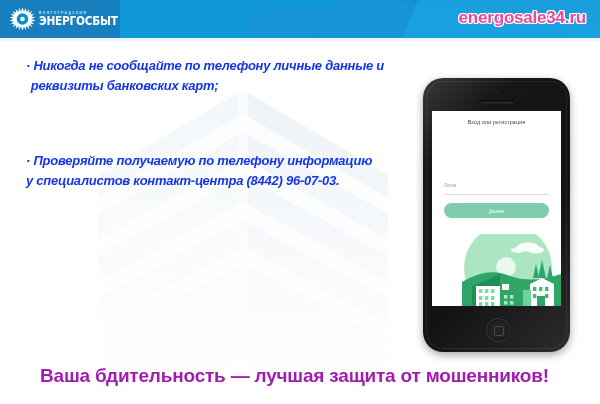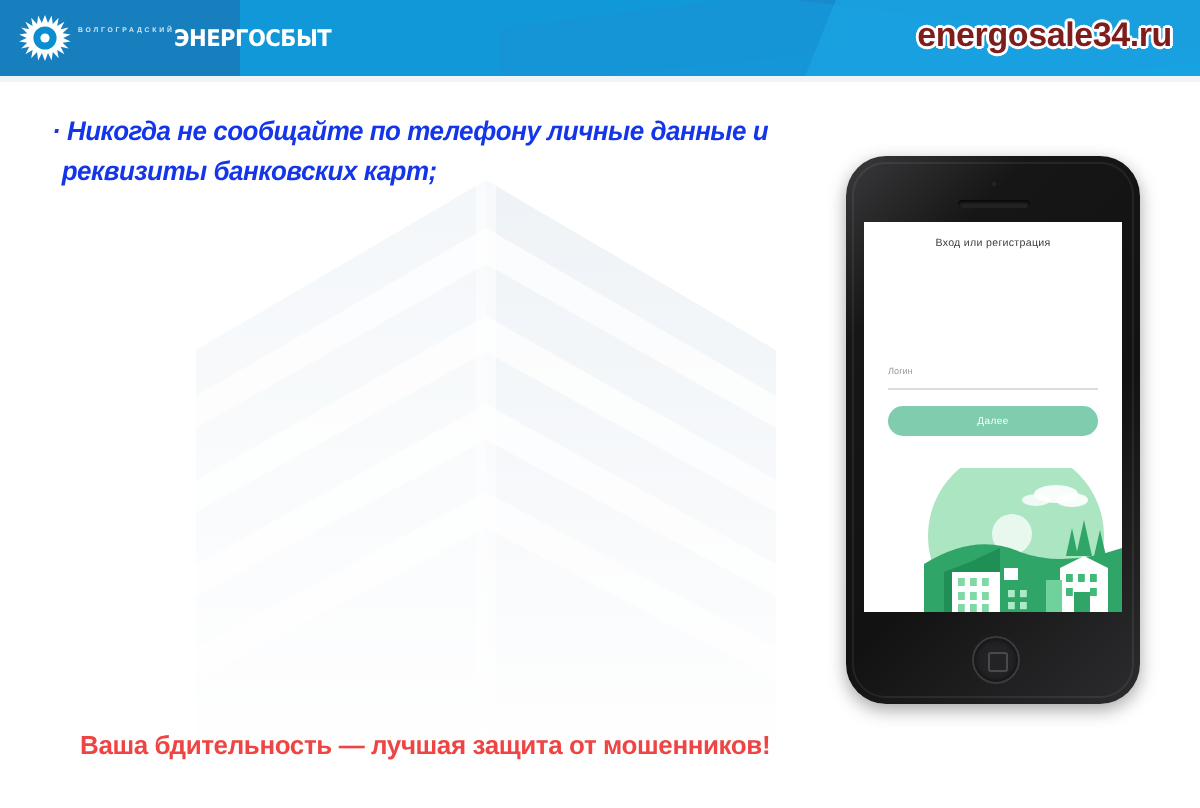--- a/index.html
+++ b/index.html
@@ -21,48 +21,48 @@
     background:#1b93d6;transform:skewY(-7deg);transform-origin:left top;opacity:.6;}
   .hdr-wave4{position:absolute;left:430px;top:-30px;width:220px;height:110px;
     background:#1ea9e8;transform:skewX(-22deg);transform-origin:left top;opacity:.55;}
   .hdr-left-block{position:absolute;left:0;top:0;width:160px;height:38px;background:#1273b3;opacity:.55;}
   .hdr-underline{position:absolute;left:0;top:38px;width:600px;height:3px;background:#eef4f8;}
 
   
   .logo{position:absolute;left:8px;top:5px;width:112px;height:30px;display:flex;align-items:center;}
   .logo-mark{position:relative;width:30px;height:28px;flex:0 0 30px;}
   .logo-mark svg{display:block;}
-  .logo-text{margin-left:1px;display:flex;flex-direction:row;justify-content:flex-end;line-height:1;}
+  .logo-text{margin-left:1px;display:flex;flex-direction:column;justify-content:flex-end;line-height:1;}
   .logo-sup{font-size:3.4px;letter-spacing:1.4px;color:#cfe6f5;font-weight:bold;white-space:nowrap;margin-bottom:1px;}
   .logo-main{font-size:11.5px;font-weight:bold;color:#ffffff;letter-spacing:-0.3px;white-space:nowrap;
     font-family:"DejaVu Sans",sans-serif;transform:scaleX(.92);transform-origin:left center;}
 
   
   .site-url{position:absolute;right:14px;top:8px;font-size:17px;font-weight:bold;
-    color:#7f1d1d;letter-spacing:-0.2px;
+    color:#ec4899;letter-spacing:-0.2px;
     text-shadow:-1px -1px 0 #fff, 1px -1px 0 #fff, -1px 1px 0 #fff, 1px 1px 0 #fff,
                 0 -1.4px 0 #fff, 0 1.4px 0 #fff, -1.4px 0 0 #fff, 1.4px 0 0 #fff;}
 
   
   .bg-building{position:absolute;left:88px;top:80px;width:330px;height:300px;opacity:.30;}
   .bg-building svg{display:block;}
 
   
   .bullets{position:absolute;left:26px;top:56px;width:410px;font-style:italic;}
   .bullet{color:#1436e8;font-weight:bold;font-size:13.4px;
     font-family:"Liberation Sans",sans-serif;letter-spacing:-0.25px;
     line-height:20px;transform:scaleX(.97);transform-origin:left center;white-space:nowrap;}
   .b-line2{padding-left:5px;}
   .gap-a{height:15px;}
   .gap-b{height:20px;}
   .gap-c{height:20px;}
 
   
-  .tagline{position:absolute;left:40px;top:365px;color:#ef4444;font-weight:bold;
-    font-size:13px;letter-spacing:-0.2px;white-space:nowrap;
+  .tagline{position:absolute;left:40px;top:365px;color:#a21caf;font-weight:bold;
+    font-size:19px;letter-spacing:-0.2px;white-space:nowrap;
     font-family:"Liberation Sans",sans-serif;}
 
   
   .phone{position:absolute;left:423px;top:78px;width:147px;height:274px;
     background:linear-gradient(135deg,#3a3a3c 0%,#161617 22%,#121213 60%,#2c2c2e 100%);
     border-radius:20px;box-shadow:0 3px 9px rgba(0,0,0,.35);}
   .phone-inner-edge{position:absolute;left:3px;top:3px;right:3px;bottom:3px;
     border-radius:17px;border:1px solid rgba(255,255,255,.07);}
   .phone-camera{position:absolute;left:50%;top:12px;width:4px;height:4px;margin-left:-2px;
     border-radius:50%;background:#2e2e30;box-shadow:inset 0 0 2px #000;}
@@ -155,20 +155,24 @@
     </div>
 
     <div class="gap-a"></div>
 
 
     <div class="gap-b"></div>
 
 
     <div class="gap-c"></div>
 
+    <div>
+      <div class="bullet">· Проверяйте получаемую по телефону информацию</div>
+      <div class="bullet">у специалистов контакт-центра (8442) 96-07-03.</div>
+    </div>
 
   </div>
 
   <div class="tagline">Ваша бдительность — лучшая защита от мошенников!</div>
 
   <div class="phone">
     <div class="phone-inner-edge"></div>
     <div class="phone-camera"></div>
     <div class="phone-speaker"></div>
 

